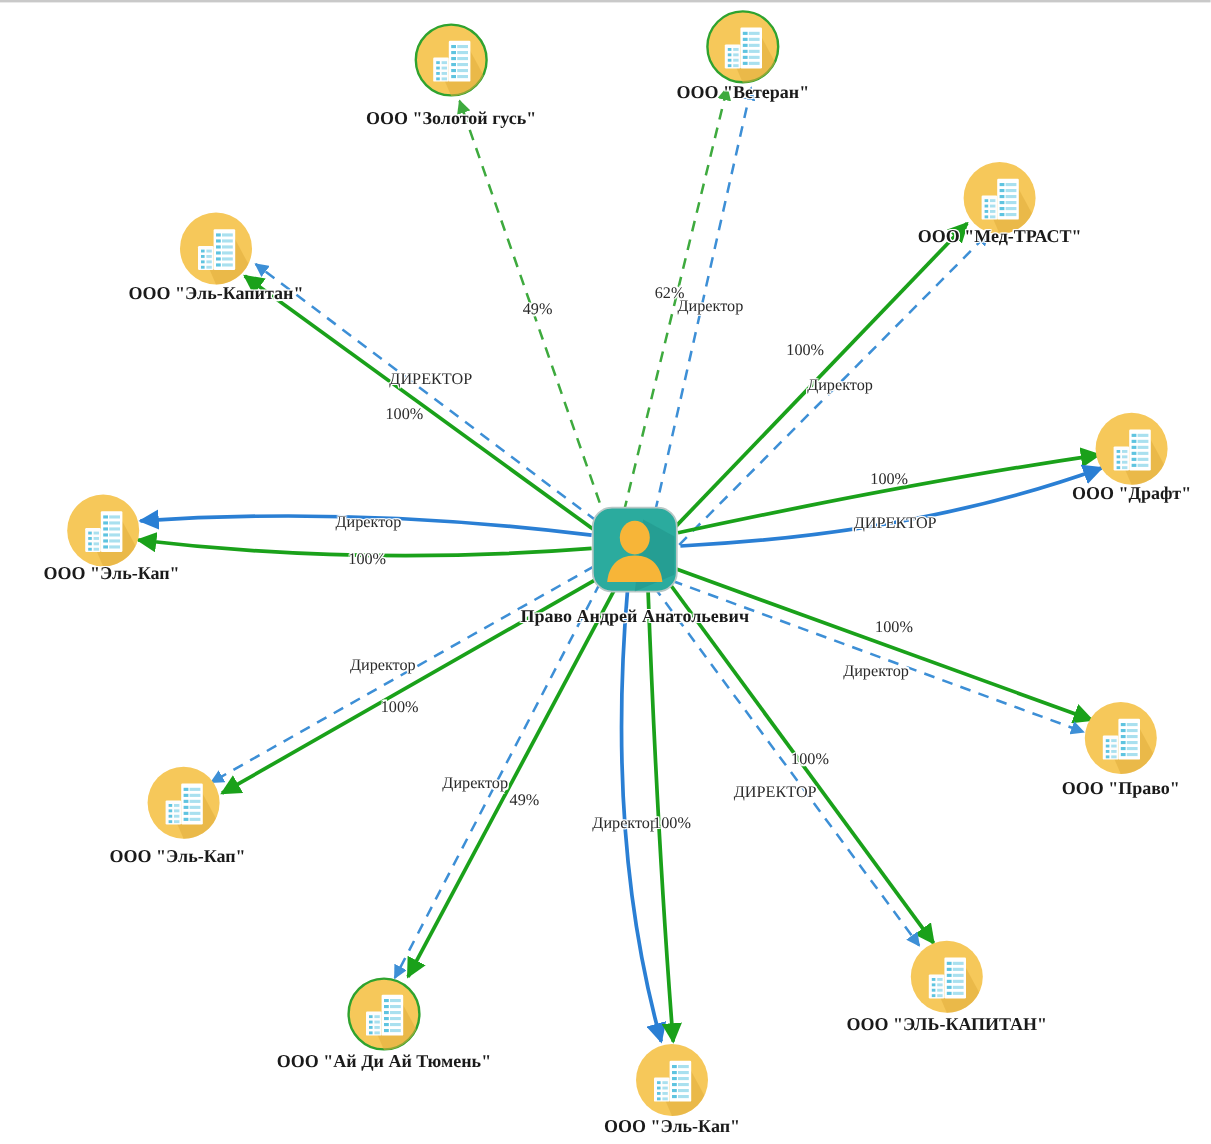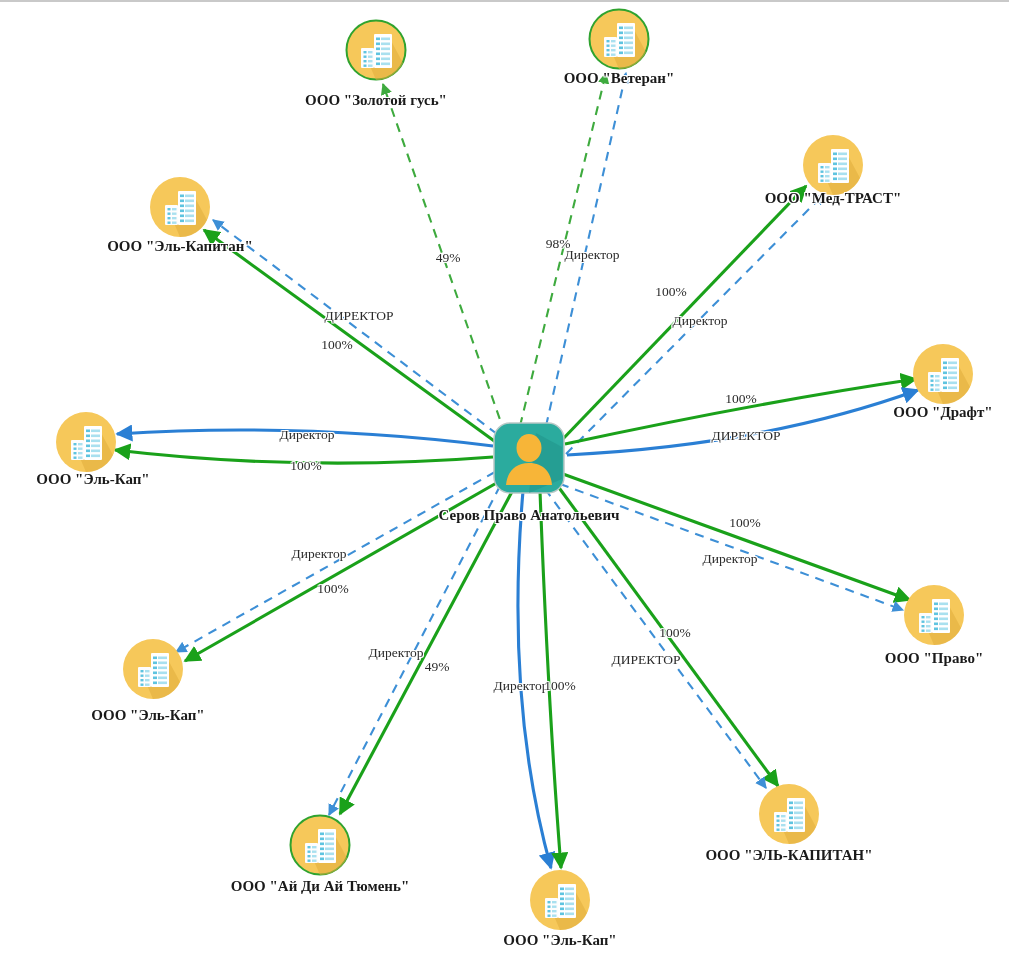--- a/index.html
+++ b/index.html
@@ -113,21 +113,21 @@
 
   <div id="nodes-layer">
       <div class="node person-node" style="left: 529px; top: 456px;">
         <div class="node-icon"><svg width="74" height="74" viewBox="0 0 74 74" xmlns="http://www.w3.org/2000/svg">
             <rect x="2" y="2" width="70" height="70" rx="16" fill="#2bab9e" stroke="#b9c8c6" stroke-width="1.5"></rect>
             <path d="M37 72 A0 0 0 0 0 37 72 L70 58 L70 26 L44 12 Z" fill="#1f8e85" opacity="0.45"></path>
             <ellipse cx="37" cy="27" rx="12.5" ry="14" fill="#f7b538"></ellipse>
             <path d="M37 42 C22 42 15 52 14 64 L60 64 C59 52 52 42 37 42 Z" fill="#f7b538"></path>
           </svg></div>
       </div>
-      <div class="node-label" style="left: 529px; top: 513px; transform: translate(-50%, -50%);">Серов Право Анатольевич</div>
+      <div class="node-label" style="left: 529px; top: 513px; transform: translate(-50%, -50%);">Право Андрей Анатольевич</div>
       <div class="node company-node" style="left: 376px; top: 48px;">
         <div class="node-icon"><svg width="62" height="62" viewBox="0 0 62 62" xmlns="http://www.w3.org/2000/svg">
             <circle cx="31" cy="31" r="29.5" fill="#f6c85a" stroke="#2fa32f" stroke-width="2"></circle>
             <path d="M31 61 A30 30 0 0 0 58 44 L44 18 L22 40 Z" fill="#e0ad3d" opacity="0.55"></path>
             <g>
               <rect x="16" y="29" width="13" height="20" rx="1" fill="#fdfdfd"></rect>
               <rect x="29" y="15" width="18" height="34" rx="1" fill="#ffffff"></rect>
               <rect x="18.5" y="32" width="3" height="2.4" fill="#5fc4e0"></rect>
               <rect x="18.5" y="36.5" width="3" height="2.4" fill="#5fc4e0"></rect>
               <rect x="18.5" y="41" width="3" height="2.4" fill="#5fc4e0"></rect>
@@ -458,21 +458,21 @@
               <rect x="36" y="38.5" width="9" height="2.6" fill="#a9e0ef"></rect>
               <rect x="31" y="43.5" width="4" height="2.6" fill="#5fc4e0"></rect>
               <rect x="36" y="43.5" width="9" height="2.6" fill="#a9e0ef"></rect>
             </g>
           </svg></div>
       </div>
       <div class="node-label" style="left: 560px; top: 938px; transform: translate(-50%, -50%);">ООО "Эль-Кап"</div>
     </div>
   <div id="edge-labels-layer">
       <div class="edge-label" style="left: 448px; top: 256px;">49%</div>
-      <div class="edge-label" style="left: 558px; top: 242px;">98%</div>
+      <div class="edge-label" style="left: 558px; top: 242px;">62%</div>
       <div class="edge-label" style="left: 592px; top: 253px;">Директор</div>
       <div class="edge-label" style="left: 671px; top: 290px;">100%</div>
       <div class="edge-label" style="left: 700px; top: 319px;">Директор</div>
       <div class="edge-label" style="left: 337px; top: 343px;">100%</div>
       <div class="edge-label" style="left: 359px; top: 314px;">ДИРЕКТОР</div>
       <div class="edge-label" style="left: 741px; top: 397px;">100%</div>
       <div class="edge-label" style="left: 746px; top: 434px;">ДИРЕКТОР</div>
       <div class="edge-label" style="left: 307px; top: 433px;">Директор</div>
       <div class="edge-label" style="left: 306px; top: 464px;">100%</div>
       <div class="edge-label" style="left: 745px; top: 521px;">100%</div>

